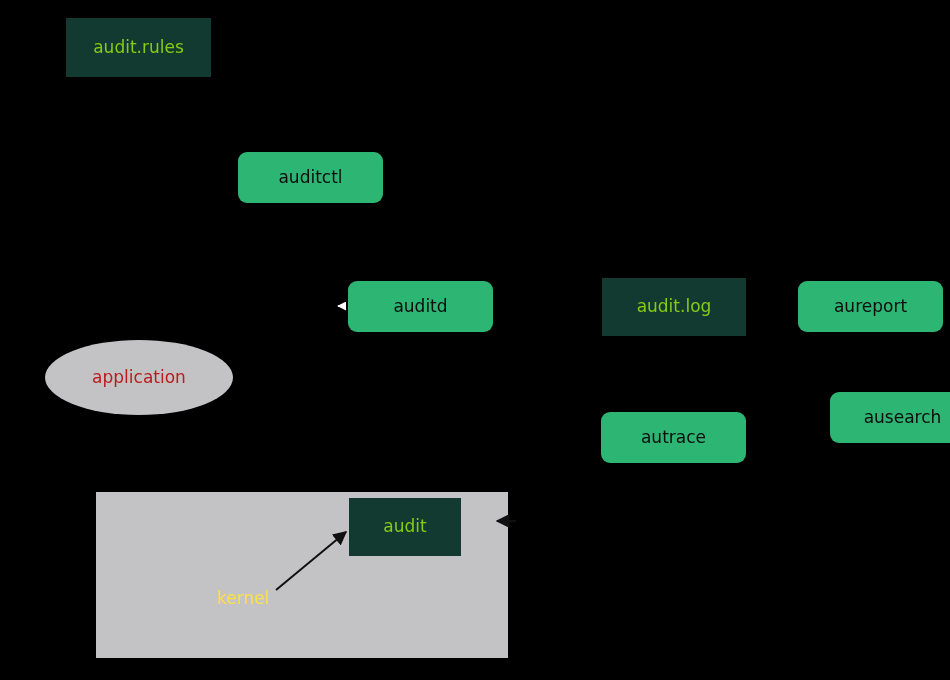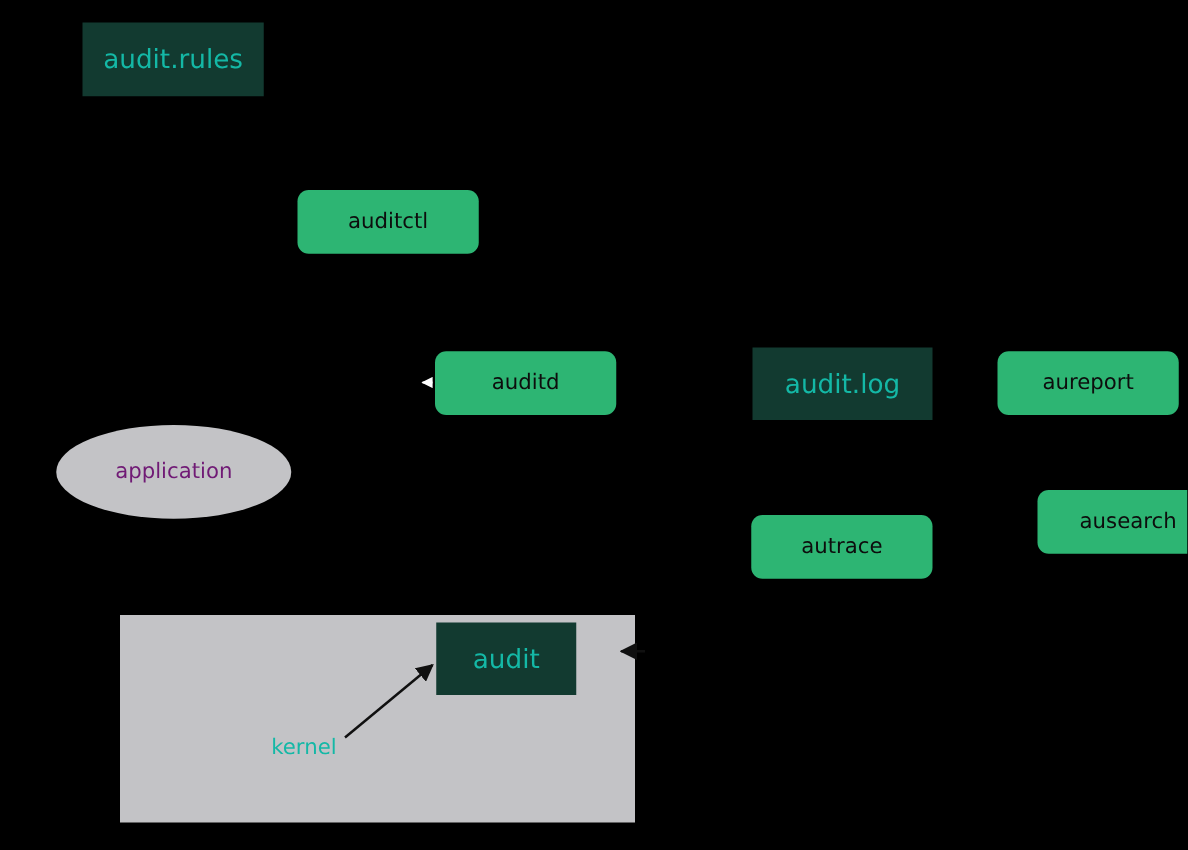--- a/index.html
+++ b/index.html
@@ -22,51 +22,51 @@
     align-items: center;
     justify-content: center;
     box-sizing: border-box;
     text-align: center;
     line-height: 1.15;
   }
 
   
   .node.file {
     background: #123a30;
-    color: #14b8a6;
-    font-size: 21px;
+    color: #84cc16;
+    font-size: 17px;
     border-radius: 0;
   }
 
   
   .node.tool {
     background: #2db573;
     color: #0d0d0d;
     font-size: 17px;
     border-radius: 9px;
   }
 
   
   .node.ellipse {
     background: #c3c3c6;
-    color: #701a75;
+    color: #b91c1c;
     font-size: 17px;
     border-radius: 50%;
   }
 
   
   .container-box {
     position: absolute;
     background: #c3c3c6;
     box-sizing: border-box;
   }
 
   .container-label {
     position: absolute;
-    color: #14b8a6;
+    color: #fde047;
     font-size: 17px;
     white-space: nowrap;
   }
 
   .edge-layer {
     position: absolute;
     left: 0;
     top: 0;
     width: 950px;
     height: 680px;

